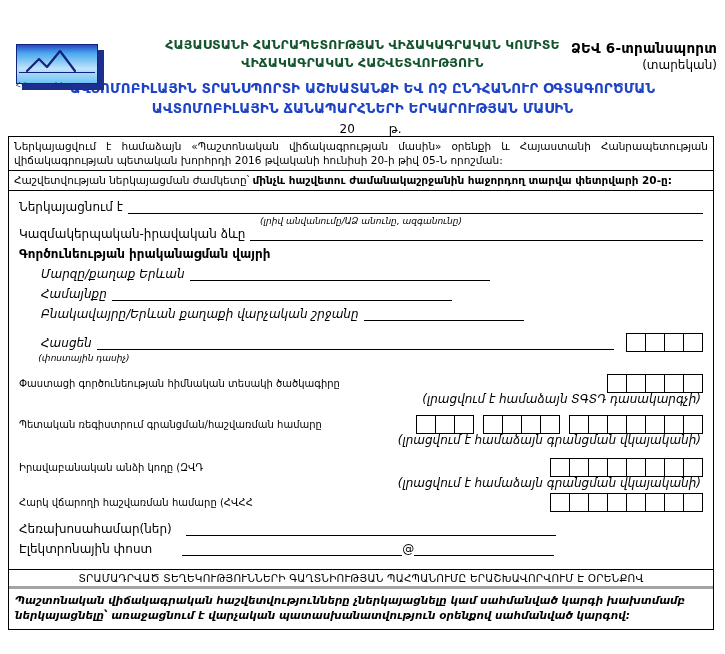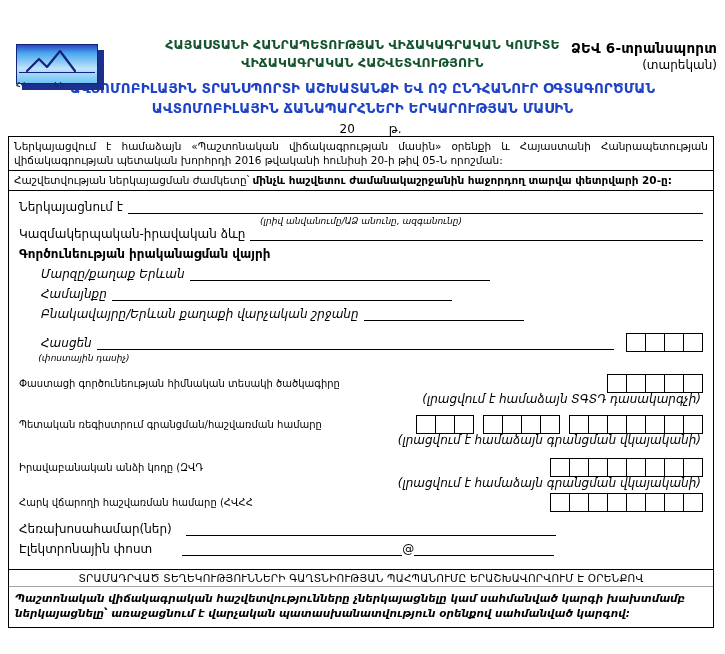--- a/index.html
+++ b/index.html
@@ -49,21 +49,21 @@
   }
   .logo-face svg { display: block; }
   .logo-labels {
     position: absolute;
     left: 0;
     bottom: 1px;
     width: 82px;
     display: flex;
     justify-content: flex-start;
     font-size: 7px;
-    font-weight: bold;
+    font-weight: normal;
     color: #14306b;
     letter-spacing: 0.3px;
     gap: 28px;
   }
 
   .form-code {
     position: absolute;
     right: 8px;
     top: 4px;
     text-align: right;
@@ -200,21 +200,21 @@
     display: flex;
     align-items: center;
     justify-content: space-between;
   }
   .rowflex .txt { font-size: 10px; }
 
   .blk { margin-top: 6px; }
 
   .notice {
     border-top: 1px solid #000;
-    border-bottom: 1px solid #a3a3a3;
+    border-bottom: 3px solid #a3a3a3;
     text-align: center;
     font-size: 10.5px;
     padding: 2px 4px;
     letter-spacing: 0.2px;
   }
   .footnote {
     padding: 4px 6px 6px 6px;
     font-size: 10.5px;
     font-style: italic;
     font-weight: bold;

